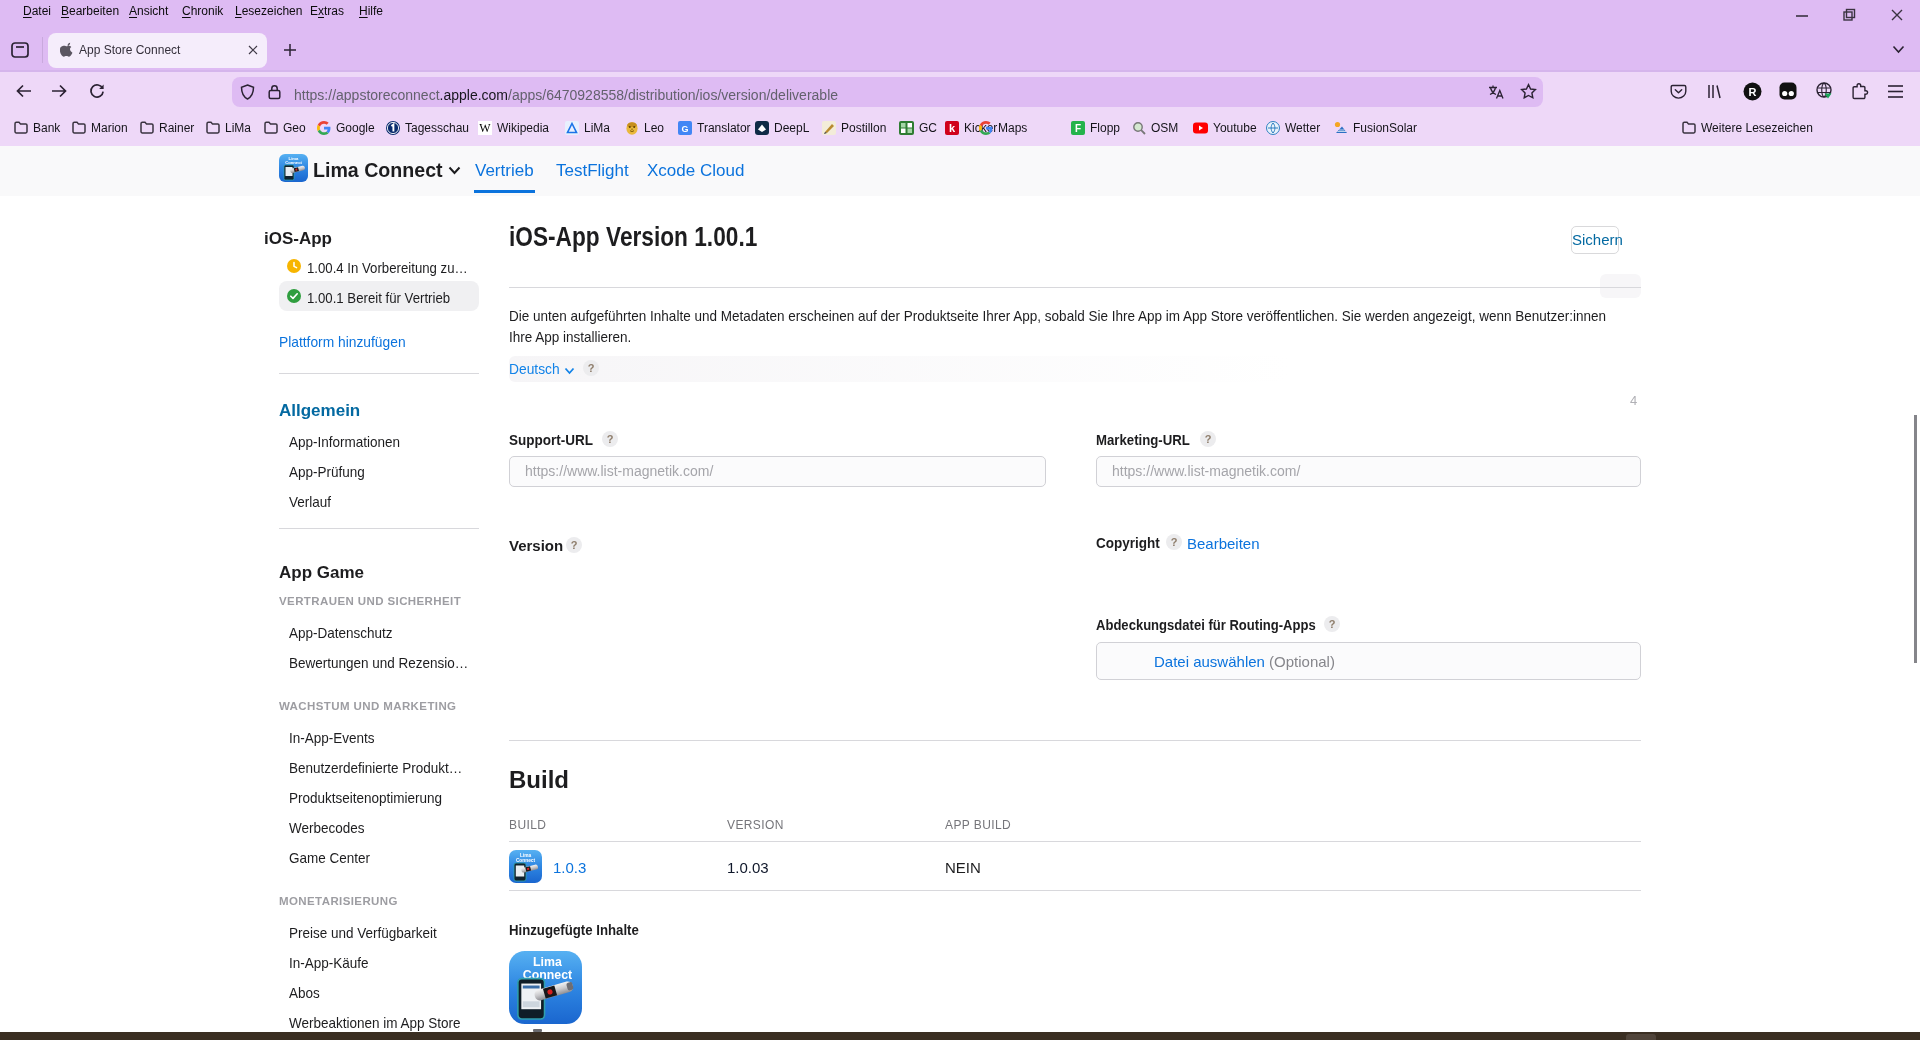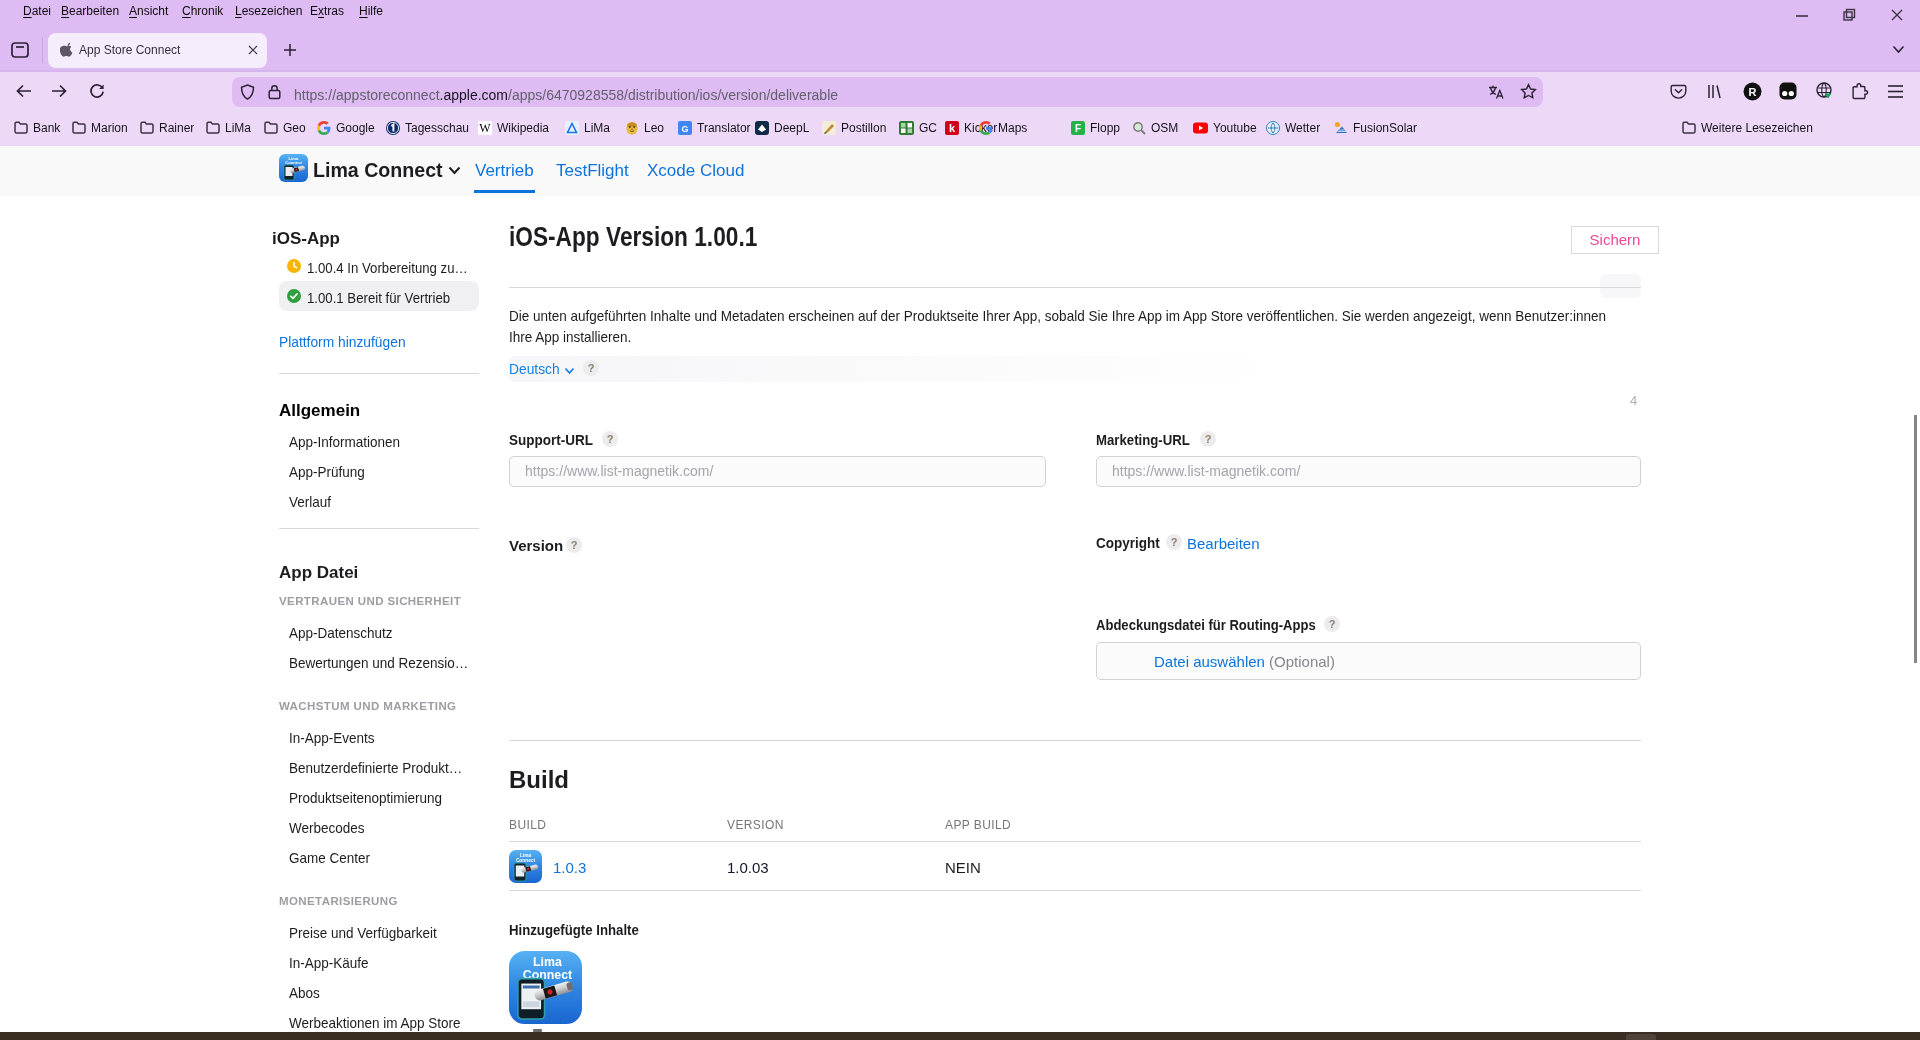--- a/index.html
+++ b/index.html
@@ -280,57 +280,57 @@
   </svg>
   <div class="abs" style="left:313px;top:13px;font-size:20px;font-weight:700;color:#1d1d1f;transform:scaleX(.98);transform-origin:0 0">Lima Connect</div>
   <svg class="abs" style="left:448px;top:20px" width="13" height="9" viewBox="0 0 13 9">
     <path d="M1.5 1.5 L6.5 7 L11.5 1.5" fill="none" stroke="#1d1d1f" stroke-width="2"></path>
   </svg>
   <span class="navlink" style="left:475px">Vertrieb</span>
   <span class="navlink" style="left:556px">TestFlight</span>
   <span class="navlink" style="left:647px">Xcode Cloud</span>
   <div class="abs" style="left:474px;top:44px;width:61px;height:3px;background:#0b73dd"></div>
 
-  <div class="abs" style="left:272px;top:83px;font-size:17px;font-weight:700;color:#1d1d1f">iOS-App</div>
+  <div class="abs" style="left:264px;top:83px;font-size:17px;font-weight:700;color:#1d1d1f">iOS-App</div>
   <svg class="abs" style="left:287px;top:113px" width="14" height="14" viewBox="0 0 14 14">
     <circle cx="7" cy="7" r="7" fill="#f7b500"></circle>
     <path d="M7 3.4 V7.3 L9.6 8.6" fill="none" stroke="#fff" stroke-width="1.5" stroke-linecap="round"></path>
   </svg>
   <div class="abs" style="left:307px;top:113px;font-size:15px;color:#1d1d1f;transform:scaleX(.88);transform-origin:0 0">1.00.4 In Vorbereitung zu…</div>
   <div class="abs" style="left:279px;top:135px;width:200px;height:30px;background:#f0f0f2;border-radius:8px"></div>
   <svg class="abs" style="left:287px;top:143px" width="14" height="14" viewBox="0 0 14 14">
     <circle cx="7" cy="7" r="7" fill="#2f9e3f"></circle>
     <path d="M3.8 7.2 L6 9.4 L10.2 4.8" fill="none" stroke="#fff" stroke-width="1.6" stroke-linecap="round" stroke-linejoin="round"></path>
   </svg>
   <div class="abs" style="left:307px;top:143px;font-size:15px;color:#1d1d1f;transform:scaleX(.88);transform-origin:0 0">1.00.1 Bereit für Vertrieb</div>
   <div class="abs cx92" style="left:279px;top:187px;font-size:15px;color:#0b73dd">Plattform hinzufügen</div>
   <div class="hr" style="left:279px;top:227px;width:200px"></div>
-  <div class="abs" style="left:279px;top:255px;font-size:17px;font-weight:700;color:#000000">Allgemein</div>
+  <div class="abs" style="left:279px;top:255px;font-size:17px;font-weight:700;color:#0369a1">Allgemein</div>
   <div class="abs" style="left:289px;top:287px;font-size:15px;color:#1d1d1f;transform:scaleX(.9);transform-origin:0 0">App-Informationen</div>
   <div class="abs" style="left:289px;top:317px;font-size:15px;color:#1d1d1f;transform:scaleX(.9);transform-origin:0 0">App-Prüfung</div>
   <div class="abs" style="left:289px;top:347px;font-size:15px;color:#1d1d1f;transform:scaleX(.9);transform-origin:0 0">Verlauf</div>
   <div class="hr" style="left:279px;top:382px;width:200px"></div>
-  <div class="abs" style="left:279px;top:417px;font-size:17px;font-weight:700;color:#1d1d1f">App Datei</div>
+  <div class="abs" style="left:279px;top:417px;font-size:17px;font-weight:700;color:#1d1d1f">App Game</div>
   <div class="abs sb-caps" style="left:279px;top:449px">VERTRAUEN UND SICHERHEIT</div>
   <div class="abs" style="left:289px;top:478px;font-size:15px;color:#1d1d1f;transform:scaleX(.9);transform-origin:0 0">App-Datenschutz</div>
   <div class="abs" style="left:289px;top:508px;font-size:15px;color:#1d1d1f;transform:scaleX(.9);transform-origin:0 0">Bewertungen und Rezensio…</div>
   <div class="abs sb-caps" style="left:279px;top:554px">WACHSTUM UND MARKETING</div>
   <div class="abs" style="left:289px;top:583px;font-size:15px;color:#1d1d1f;transform:scaleX(.9);transform-origin:0 0">In-App-Events</div>
   <div class="abs" style="left:289px;top:613px;font-size:15px;color:#1d1d1f;transform:scaleX(.9);transform-origin:0 0">Benutzerdefinierte Produkt…</div>
   <div class="abs" style="left:289px;top:643px;font-size:15px;color:#1d1d1f;transform:scaleX(.9);transform-origin:0 0">Produktseitenoptimierung</div>
   <div class="abs" style="left:289px;top:673px;font-size:15px;color:#1d1d1f;transform:scaleX(.9);transform-origin:0 0">Werbecodes</div>
   <div class="abs" style="left:289px;top:703px;font-size:15px;color:#1d1d1f;transform:scaleX(.9);transform-origin:0 0">Game Center</div>
   <div class="abs sb-caps" style="left:279px;top:749px">MONETARISIERUNG</div>
   <div class="abs" style="left:289px;top:778px;font-size:15px;color:#1d1d1f;transform:scaleX(.9);transform-origin:0 0">Preise und Verfügbarkeit</div>
   <div class="abs" style="left:289px;top:808px;font-size:15px;color:#1d1d1f;transform:scaleX(.9);transform-origin:0 0">In-App-Käufe</div>
   <div class="abs" style="left:289px;top:838px;font-size:15px;color:#1d1d1f;transform:scaleX(.9);transform-origin:0 0">Abos</div>
   <div class="abs" style="left:289px;top:868px;font-size:15px;color:#1d1d1f;transform:scaleX(.9);transform-origin:0 0">Werbeaktionen im App Store</div>
 
   <div class="abs" style="left:509px;top:75px;font-size:28px;font-weight:700;color:#1d1d1f;transform:scaleX(.81);transform-origin:0 0">iOS-App Version 1.00.1</div>
-  <div class="abs" style="left:1571px;top:80px;width:88px;height:28px;border:1px solid #d9d9db;border-radius:0;background:#fff;color:#ec4899;font-size:15px;text-align:center;line-height:26px">Sichern</div>
+  <div class="abs" style="left:1571px;top:80px;width:48px;height:28px;border:1px solid #d9d9db;border-radius:5px;background:#fff;color:#0369a1;font-size:15px;text-align:center;line-height:26px">Sichern</div>
   <div class="hr" style="left:509px;top:141px;width:1132px"></div>
   <div class="abs cx90" style="left:509px;top:159px;width:1240px;font-size:15px;color:#1d1d1f;line-height:21px">Die unten aufgeführten Inhalte und Metadaten erscheinen auf der Produktseite Ihrer App, sobald Sie Ihre App im App Store veröffentlichen. Sie werden angezeigt, wenn Benutzer:innen<br>Ihre App installieren.</div>
   <div class="abs cx92" style="left:509px;top:214px;font-size:15px;color:#1283e8">Deutsch</div>
   <svg class="abs" style="left:564px;top:221px" width="11" height="8" viewBox="0 0 11 8">
     <path d="M1.5 1.5 L5.5 6 L9.5 1.5" fill="none" stroke="#1283e8" stroke-width="1.8"></path>
   </svg>
   <span class="abs qmark" style="left:583px;top:214px">?</span>
   <div class="abs" style="left:1630px;top:247px;font-size:13px;color:#b0b0b5">4</div>
 
   <div class="abs lbl cx90" style="left:509px;top:285px">Support-URL</div>

